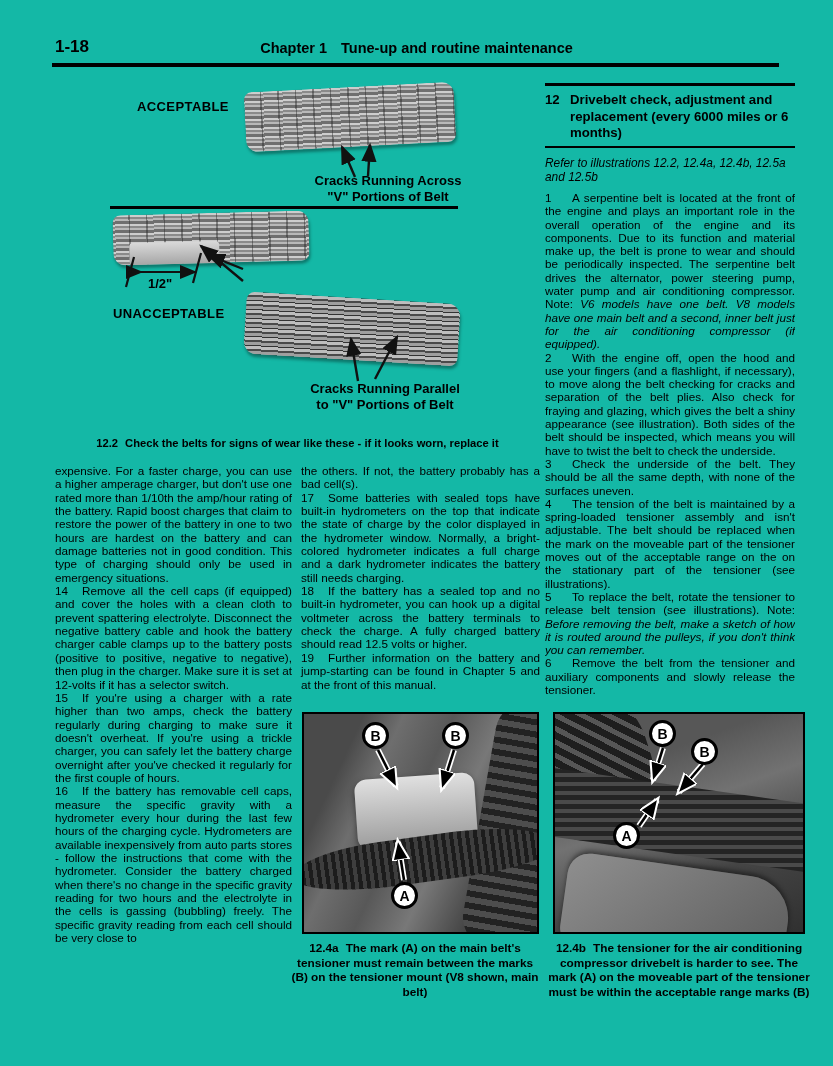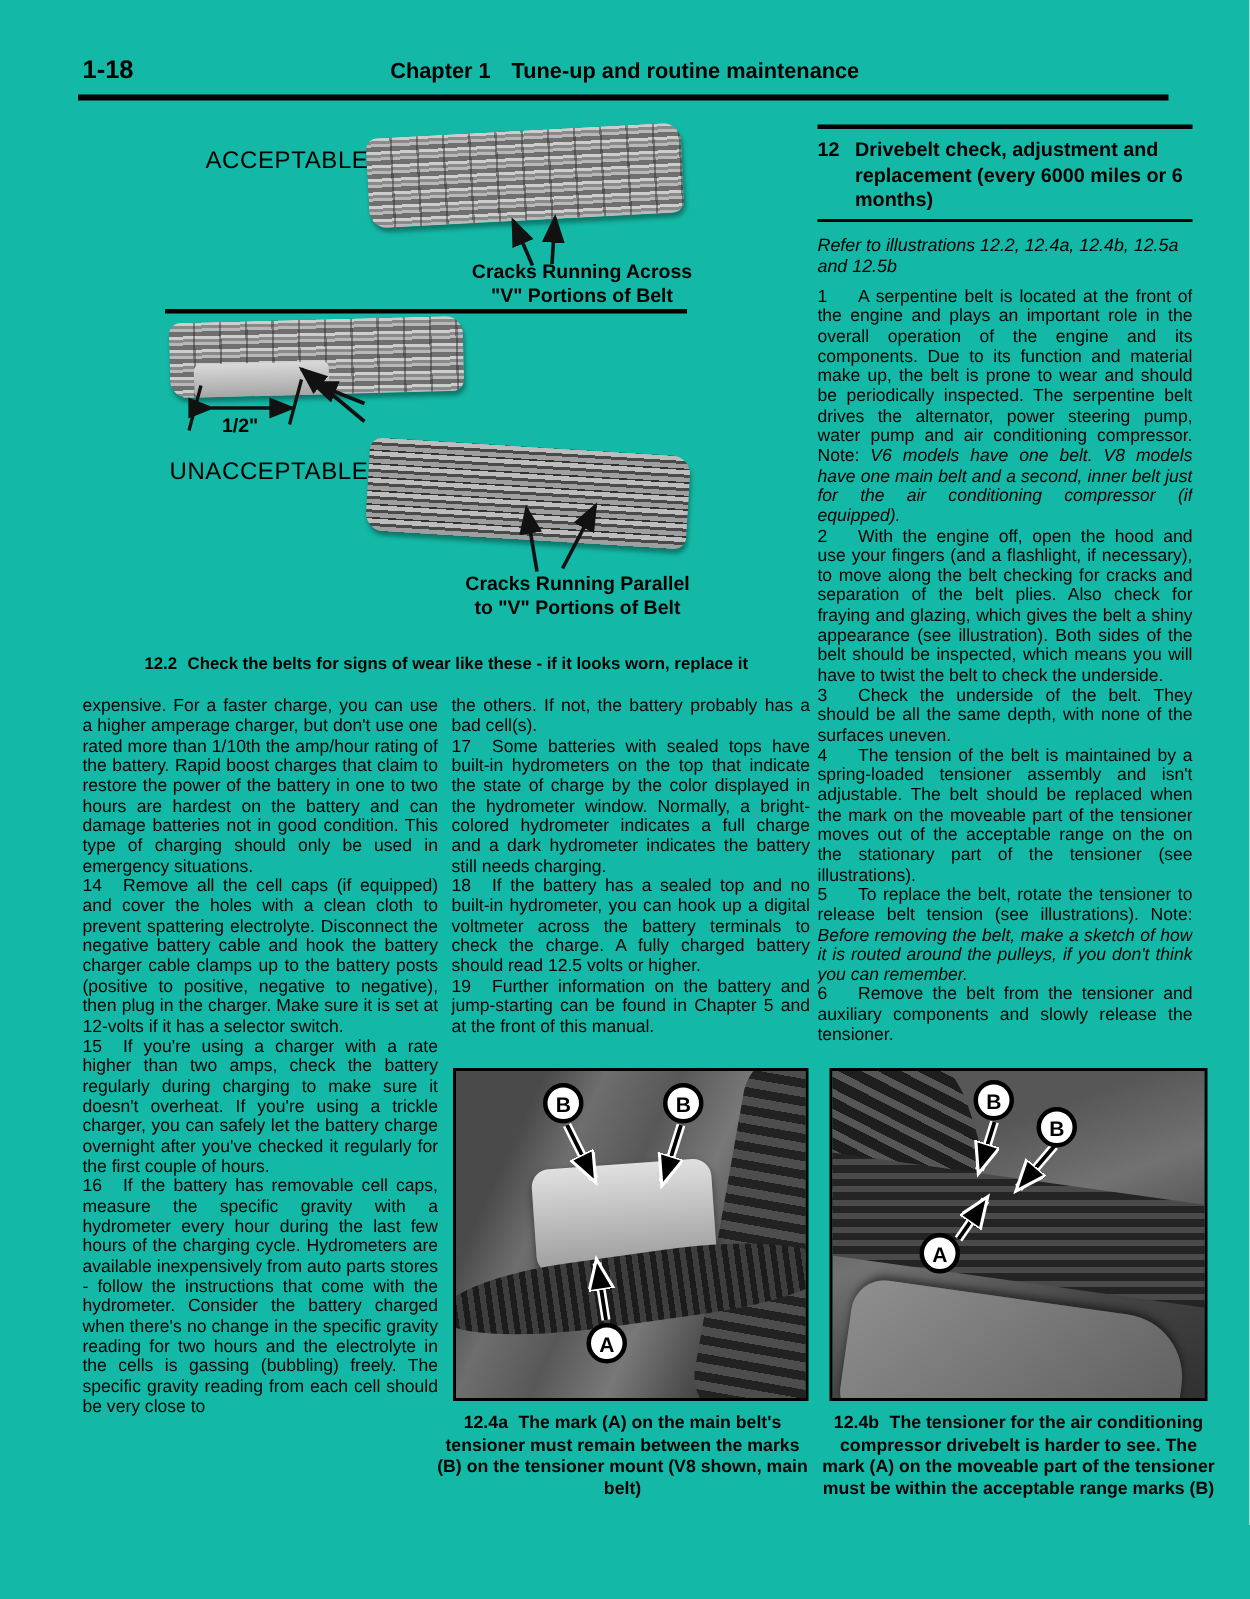--- a/index.html
+++ b/index.html
@@ -6,21 +6,21 @@
   .page{position:relative;width:833px;height:1066px;background:#14b8a6;overflow:hidden;
         font-family:"Liberation Sans",sans-serif;color:#000;}
   
   .hdr-num{position:absolute;left:55px;top:37px;font-size:17px;font-weight:bold;}
   .hdr-title{position:absolute;left:0;top:40px;width:833px;text-align:center;font-size:14.5px;font-weight:bold;}
   .hdr-title .gap{display:inline-block;width:14px;}
   .hdr-rule{position:absolute;left:52px;top:63px;width:727px;height:4px;background:#000;}
   
   .fig{position:absolute;left:55px;top:85px;width:485px;height:360px;}
   .fig-svg{position:absolute;left:0;top:0;}
-  .big-label{position:absolute;font-weight:normal;font-size:16px;letter-spacing:.4px;}
+  .big-label{position:absolute;font-weight:bold;font-size:13px;letter-spacing:.4px;}
   .small-label{position:absolute;font-weight:bold;font-size:13px;line-height:15.5px;}
   .center{text-align:center;}
   .fig-divider{position:absolute;left:55px;top:121px;width:348px;height:3px;background:#000;}
   .belt{position:absolute;box-shadow:1px 3px 3px rgba(0,0,0,.35);
         background:
           repeating-linear-gradient(90deg, rgba(40,40,40,0) 0 16px, rgba(40,40,40,.45) 16px 17.5px),
           repeating-linear-gradient(180deg,#cdcdcd 0 2px,#8a8a8a 2px 4px,#b8b8b8 4px 6px,#6f6f6f 6px 9px);
         border-radius:8px 12px 8px 12px;}
   .belt-1{left:190px;top:2px;width:210px;height:60px;transform:rotate(-3deg);}
   .belt-2{left:58px;top:128px;width:196px;height:50px;transform:rotate(-1.5deg);}

